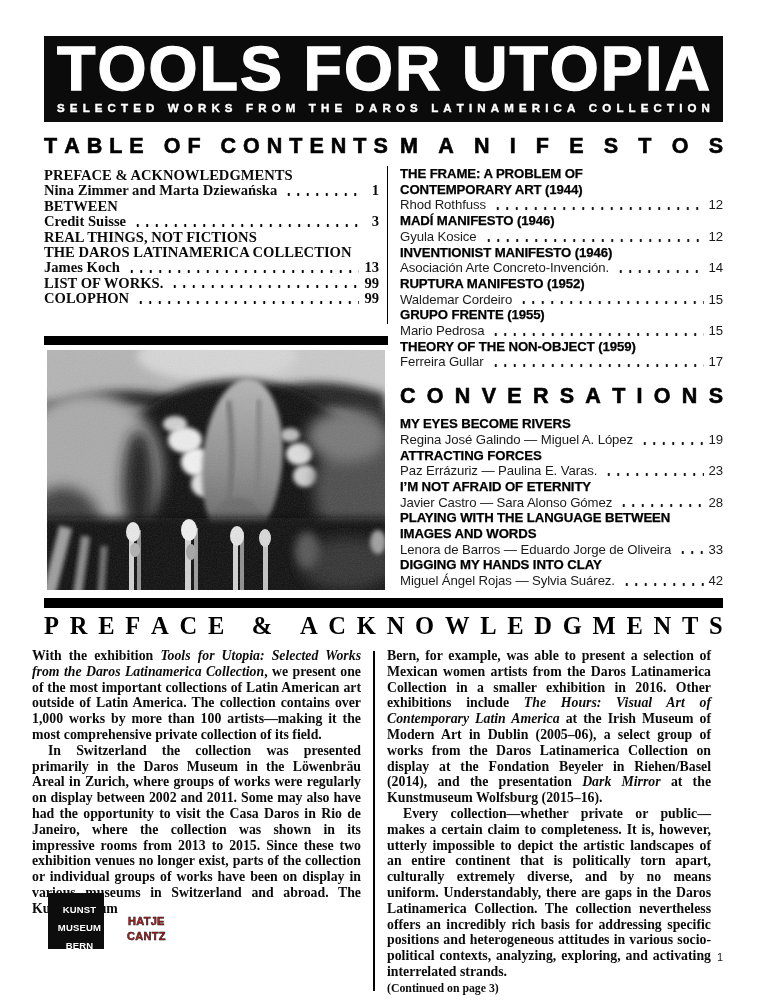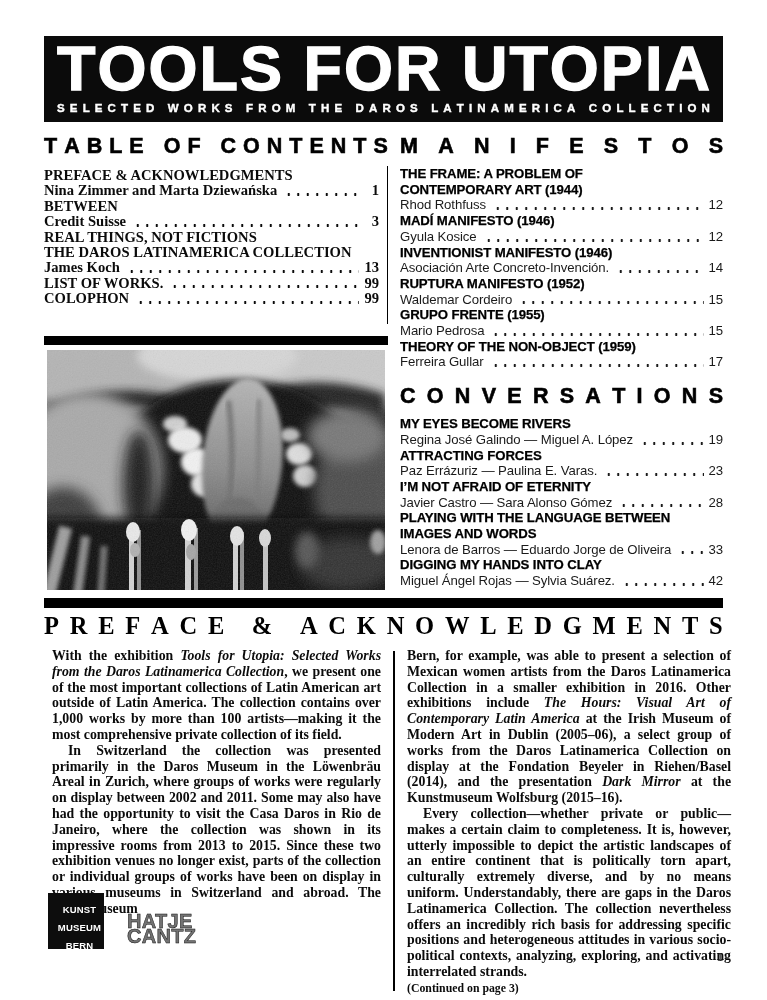--- a/index.html
+++ b/index.html
@@ -41,35 +41,35 @@
 
   .rule-bar { height:9px; background:#000; margin:12px 0 5px; }
 
   .photo { margin:0; margin-left:3px; width:338px; height:240px; }
   .photo svg { display:block; }
 
   
   .full-bar { position:absolute; left:44px; top:598px; width:679px; height:10px; background:#000; }
   .preface-head { position:absolute; left:44px; top:612px; width:679px; margin:0; display:flex; justify-content:space-between;
                   font-family:"Liberation Serif", serif; font-weight:bold; font-size:24.5px; line-height:28px; color:#000; }
-  .preface-cols { position:absolute; left:52px; top:648px; width:679px; display:grid;
+  .preface-cols { position:absolute; left:32px; top:648px; width:679px; display:grid;
                   grid-template-columns:329px 1fr; column-gap:26px; }
   .preface-cols::after { content:""; position:absolute; left:341px; top:3px; bottom:5px; width:1.6px; background:#000; }
   .pcol { font-weight:bold; font-size:13.8px; line-height:15.8px; text-align:justify; color:#0b0b0b; }
   .pcol p { margin:0; }
   .pcol p.indent { text-indent:16px; }
   .continued { font-weight:bold; font-size:11.8px; line-height:15px; margin-top:1px; }
 
   
   .logo-kmb { position:absolute; left:48px; top:893px; width:56px; height:56px; background:#0d0d0d;
               box-sizing:border-box; padding:6px 0 0 7px;text-align:center; }
   .logo-kmb span { color:#fff; font-family:"Liberation Sans", sans-serif; font-weight:bold;
               font-size:9.5px; line-height:10.5px; letter-spacing:0.2px; white-space:pre-line; }
-  .logo-hc  { position:absolute; left:127px; top:914px; color:#737373; font-family:"Liberation Sans", sans-serif;
-              font-weight:bold; font-size:20px; line-height:15px; letter-spacing:0.3px; white-space:pre-line;
+  .logo-hc  { position:absolute; left:127px; top:914px; color:#b91c1c; font-family:"Liberation Sans", sans-serif;
+              font-weight:bold; font-size:11px; line-height:15px; letter-spacing:0.3px; white-space:pre-line;text-align:center;
               -webkit-text-stroke:0.5px #111; }
   .page-num { position:absolute; right:44px; top:951px; font-family:"Liberation Sans", sans-serif;
               font-size:11px; color:#222; text-align:right; }
 </style>
 </head>
 <body>
 
 <div class="page">
 
   <header class="masthead">

